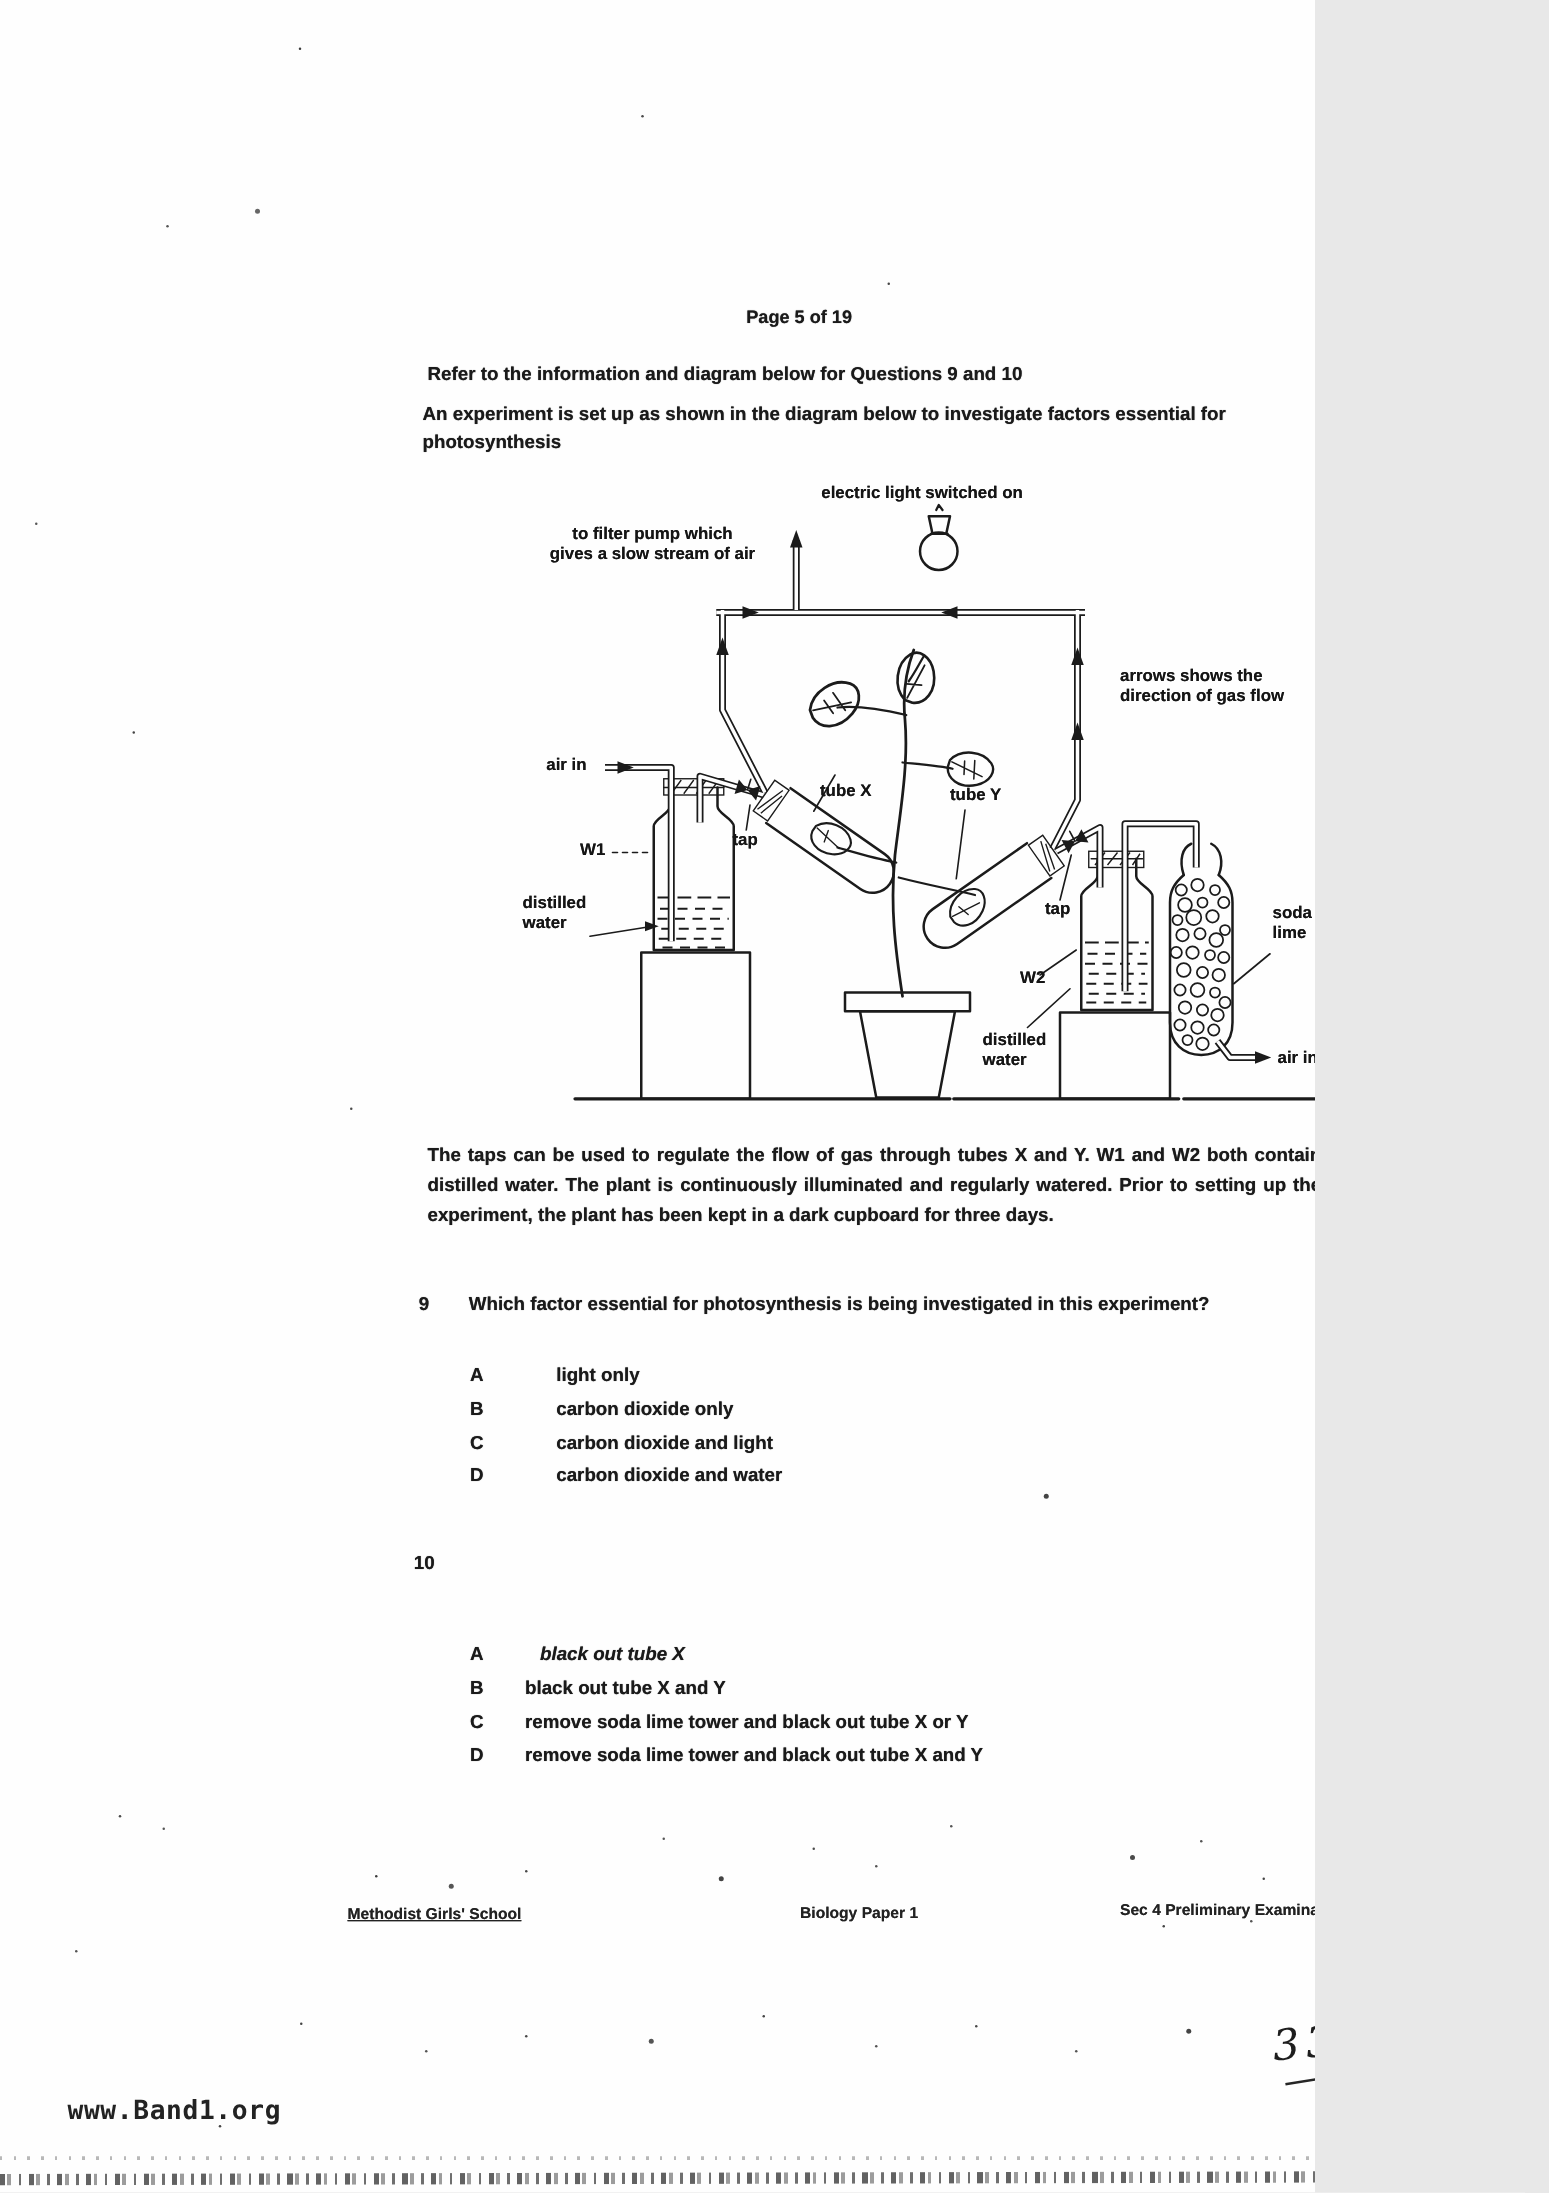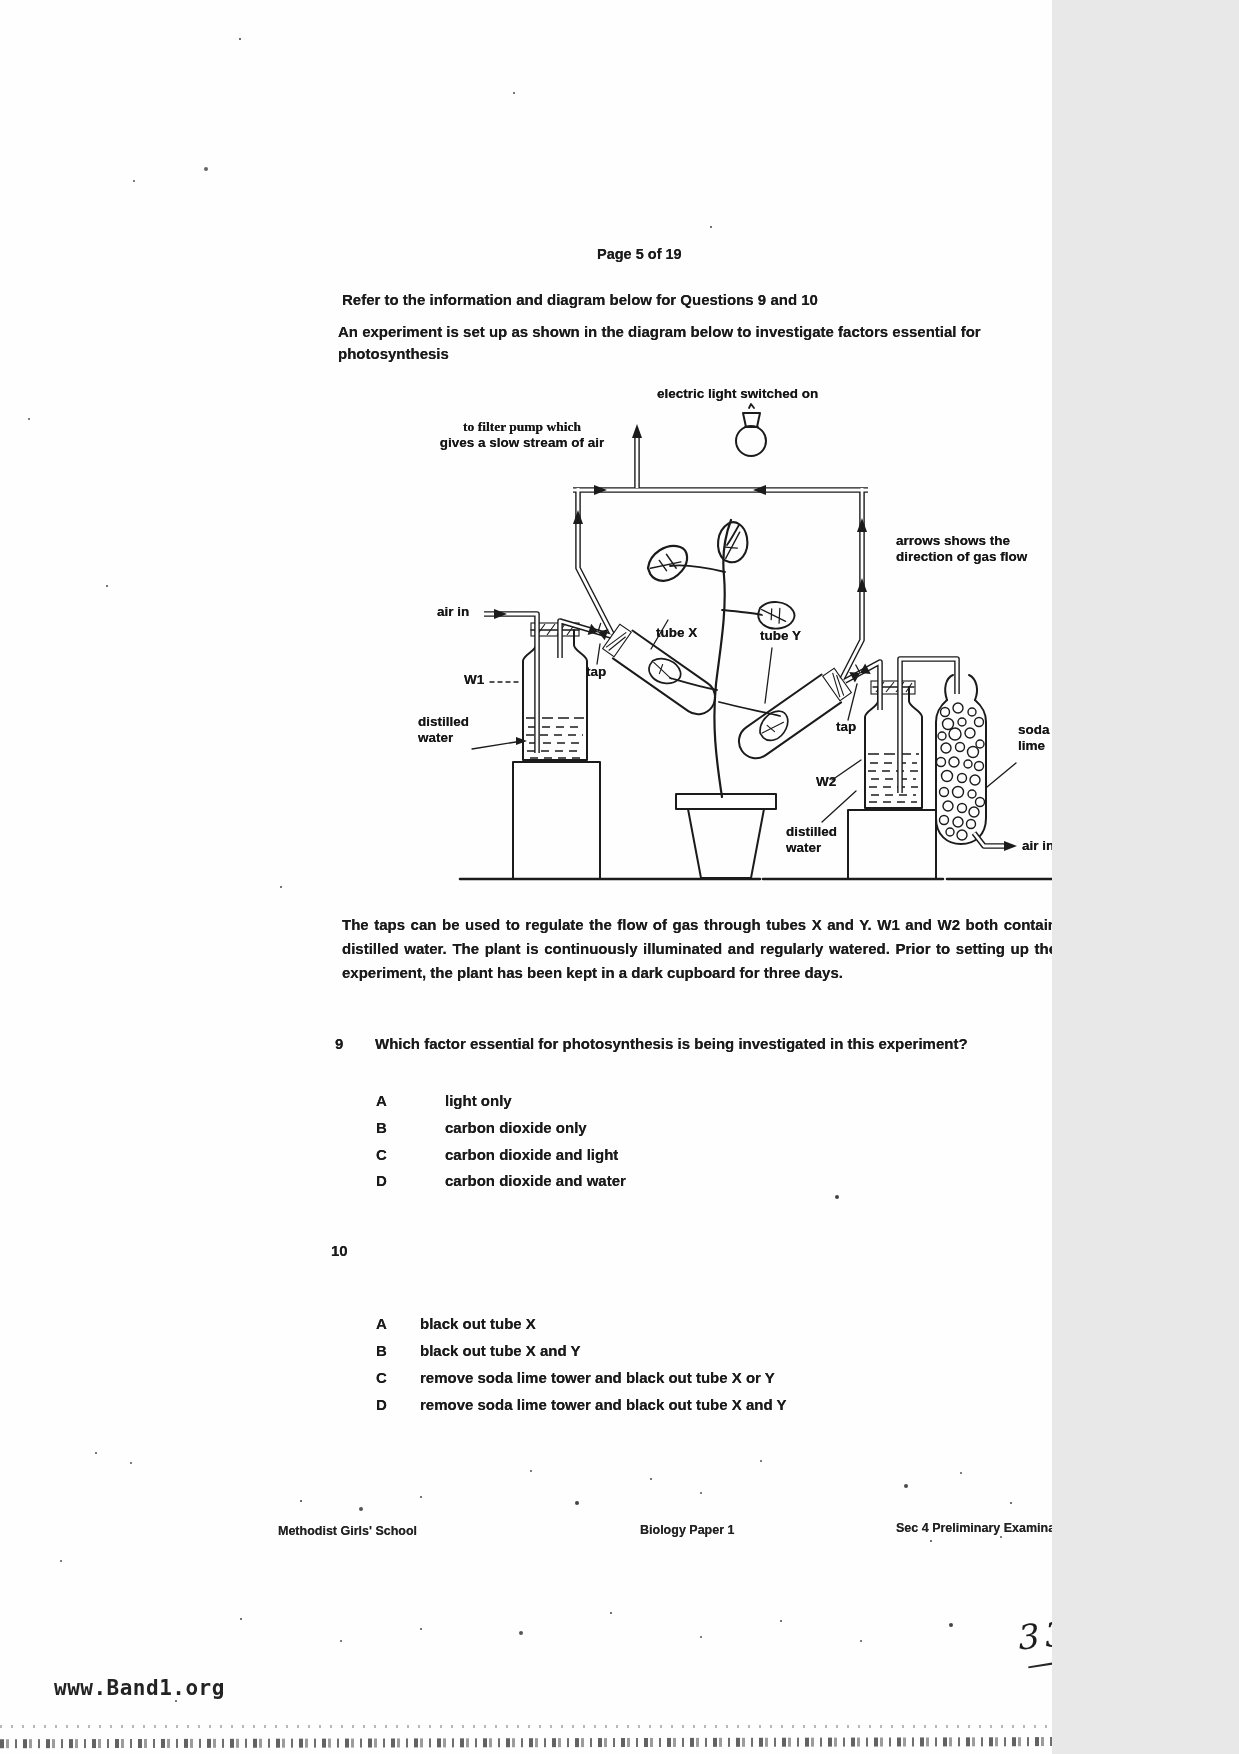--- a/index.html
+++ b/index.html
@@ -261,21 +261,21 @@
         <path d="M597,664 L600,644"></path>
         <path d="M848,720 L857,684"></path>
         <path d="M832,780 L861,760"></path>
         <path d="M822,822 L856,791"></path>
         <path d="M1016,763 L987,787"></path>
       </g>
     </svg>
 
     <div class="dl" style="left:657px;top:386px;">electric light switched on</div>
     <div class="abs" style="left:418px;top:419px;width:208px;text-align:center;">
-      <div class="dl" style="position:static;font-family:Liberation Serif, serif;">to filter pump which</div>
+      <div class="dl" style="position:static;">to filter pump which</div>
       <div class="dl" style="position:static;">gives a slow stream of air</div>
     </div>
     <div class="abs" style="left:896px;top:533px;width:170px;">
       <div class="dl" style="position:static;">arrows shows the</div>
       <div class="dl" style="position:static;">direction of gas flow</div>
     </div>
     <div class="dl" style="left:437px;top:604px;">air in</div>
     <div class="dl" style="left:656px;top:625px;">tube X</div>
     <div class="dl" style="left:760px;top:628px;">tube Y</div>
     <div class="dl" style="left:464px;top:672px;">W1</div>
@@ -298,29 +298,29 @@
   <div class="abs t optL nowrap" style="left:376px;top:1117px;">B</div>
   <div class="abs t nowrap" style="left:445px;top:1117px;">carbon dioxide only</div>
   <div class="abs t optL nowrap" style="left:376px;top:1144px;">C</div>
   <div class="abs t nowrap" style="left:445px;top:1144px;">carbon dioxide and light</div>
   <div class="abs t optL nowrap" style="left:376px;top:1170px;">D</div>
   <div class="abs t nowrap" style="left:445px;top:1170px;">carbon dioxide and water</div>
 
   <div class="abs t qnum nowrap" style="left:331px;top:1240px;">10</div>
 
   <div class="abs t optL nowrap" style="left:376px;top:1313px;">A</div>
-  <div class="abs t nowrap" style="left:420px;top:1313px;">black out tube X</div>
+  <div class="abs t nowrap" style="left:432px;top:1313px;font-style:italic;">black out tube X</div>
   <div class="abs t optL nowrap" style="left:376px;top:1340px;">B</div>
   <div class="abs t nowrap" style="left:420px;top:1340px;">black out tube X and Y</div>
   <div class="abs t optL nowrap" style="left:376px;top:1367px;">C</div>
   <div class="abs t nowrap" style="left:420px;top:1367px;">remove soda lime tower and black out tube X or Y</div>
   <div class="abs t optL nowrap" style="left:376px;top:1394px;">D</div>
   <div class="abs t nowrap" style="left:420px;top:1394px;">remove soda lime tower and black out tube X and Y</div>
 
-  <div class="footer-item" style="left:278px;top:1524px;">Methodist Girls' School</div>
+  <div class="footer-item" style="left:278px;top:1524px;text-decoration:underline;">Methodist Girls' School</div>
   <div class="footer-item" style="left:640px;top:1523px;">Biology Paper 1</div>
   <div class="footer-item" style="left:896px;top:1521px;">Sec 4 Preliminary Examination 2014</div>
 
   <div class="hand" style="left:1018px;top:1614px;">331</div>
   <div class="hand-underline" style="left:1028px;top:1662px;"></div>
 
   <div class="watermark" style="left:54px;top:1676px;">www.Band1.org</div>
 
   <div class="specks"></div>
   <div class="grit1"></div>

